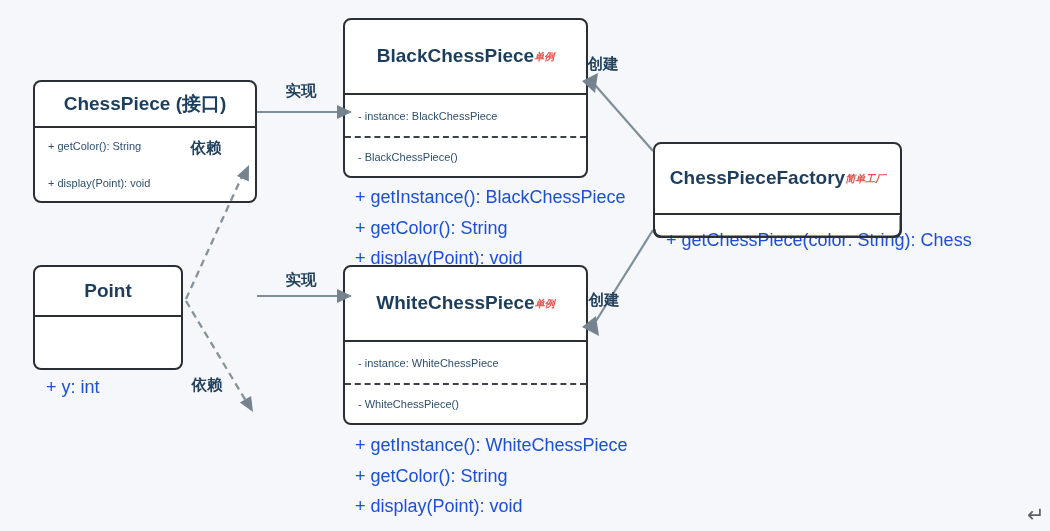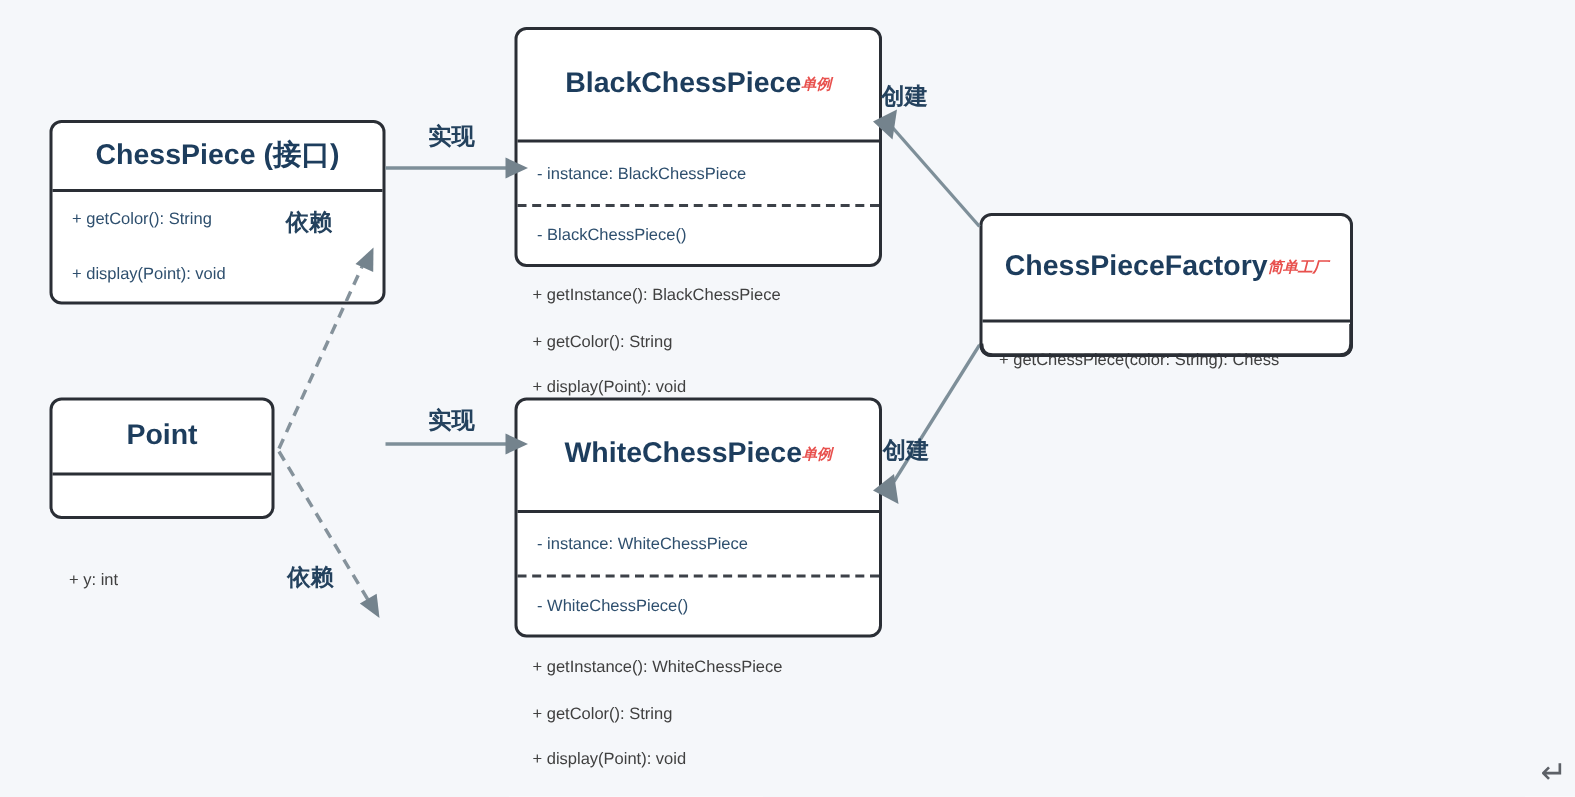--- a/index.html
+++ b/index.html
@@ -16,39 +16,39 @@
   .stereo{font-size:10px;font-style:italic;font-weight:600;color:#e8504d;line-height:1.3;white-space:nowrap;}
   .stereo:empty{display:none;}
   .row{display:flex;align-items:center;padding-left:13px;font-size:11px;color:#2e4f6e;
        box-sizing:border-box;white-space:nowrap;}
   .dash-bottom{border-bottom:2px dashed #3c4148;}
 
   #box-chesspiece{left:33px;top:80px;width:224px;height:123px;}
   #box-chesspiece .head{height:46px;align-items:center;}
   #box-chesspiece .row{flex:1;}
 
-  #box-point{left:33px;top:265px;width:150px;height:81px;}
+  #box-point{left:33px;top:265px;width:150px;height:105px;}
   #box-point .head{height:50px;}
   #box-point .row{flex:1;}
 
   #box-black{left:343px;top:18px;width:245px;height:160px;}
   #box-black .head{height:75px;}
   #box-black .row-attr{height:43px;}
   #box-black .row-ctor{flex:1;}
 
   #box-white{left:343px;top:265px;width:245px;height:160px;}
   #box-white .head{height:75px;}
   #box-white .row-attr{height:43px;}
   #box-white .row-ctor{flex:1;}
 
   #box-factory{left:653px;top:142px;width:249px;height:96px;}
   #box-factory .head{height:71px;}
 
   
-  .overflow{position:absolute;font-size:11px;color:#404040;line-height:30.5px;white-space:nowrap;}
+  .overflow{position:absolute;font-size:18px;color:#1d4ed8;line-height:30.5px;white-space:nowrap;}
   #ovf-black{left:355px;top:182px;z-index:1;}
   #ovf-white{left:355px;top:430px;z-index:2;}
   #ovf-point{left:46px;top:372px;line-height:30px;z-index:1;}
   #ovf-factory{left:666px;top:228px;line-height:24px;z-index:3;}
 
   
   .overlay{position:absolute;left:0;top:0;z-index:4;pointer-events:none;}
   .edge-line{stroke:#7e8f99;stroke-width:2.2;fill:none;}
   .edge-dashed{stroke:#85929b;stroke-width:2.3;fill:none;stroke-dasharray:7 5;}
   .arrow{fill:#74838d;stroke:none;}

